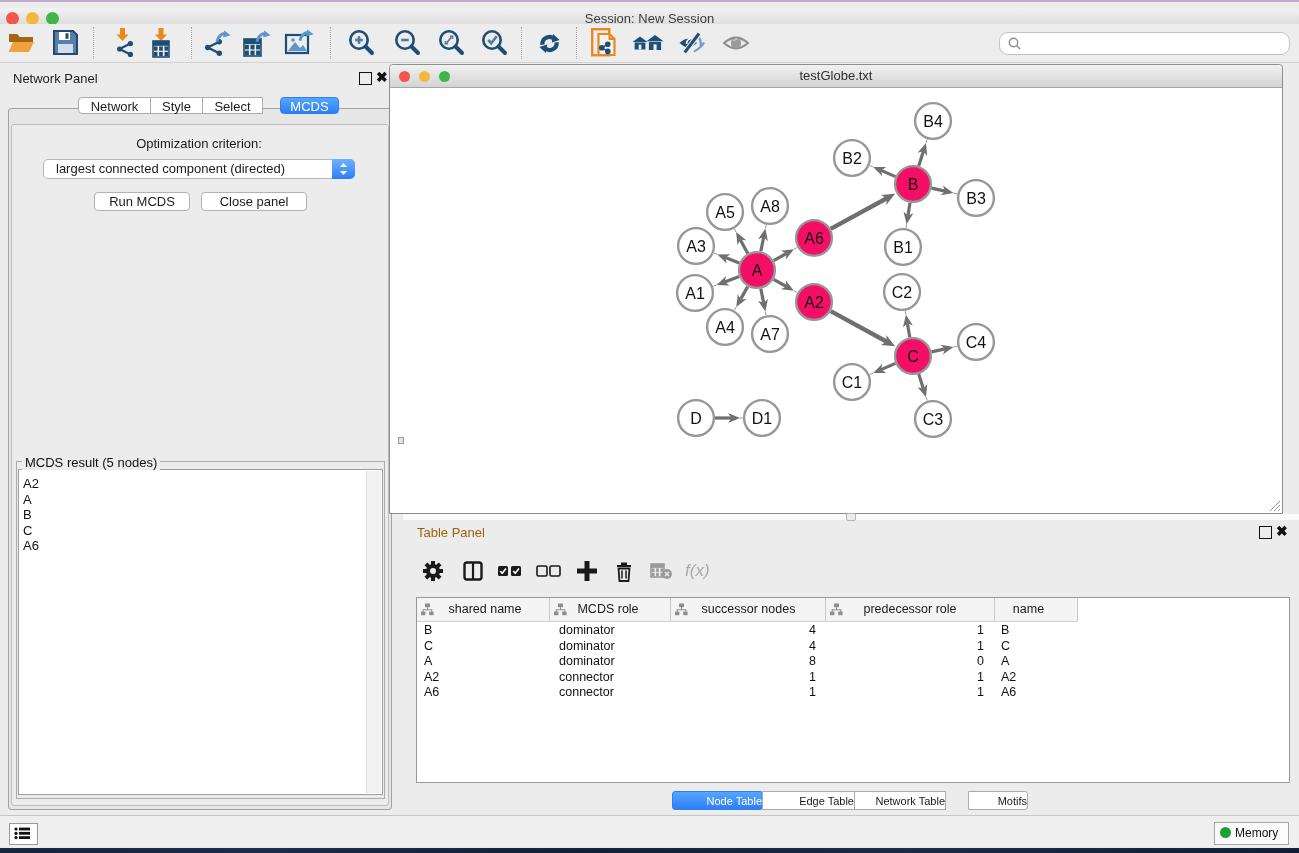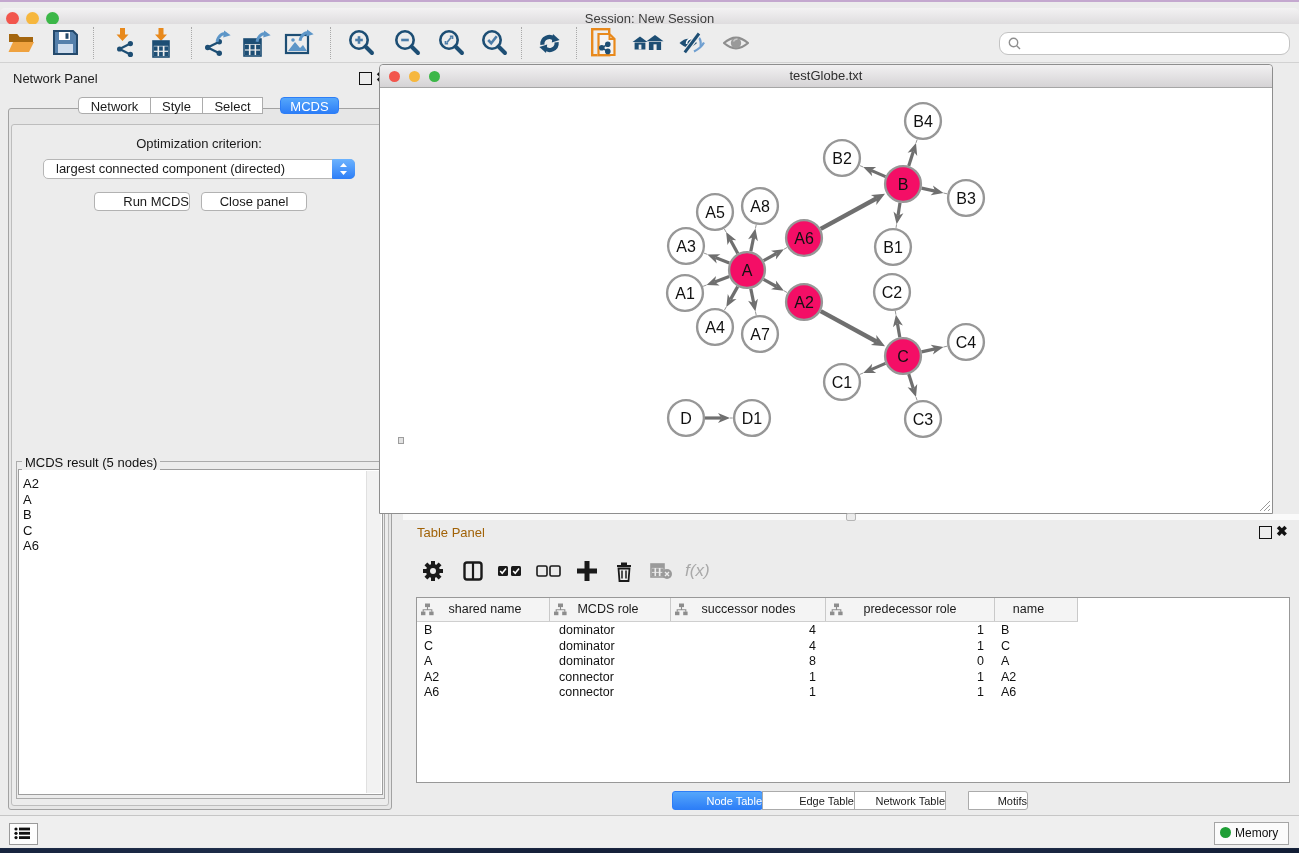--- a/index.html
+++ b/index.html
@@ -18,36 +18,36 @@
 #cp-max{left:359px;top:72px;width:11px;height:11px;border:1.5px solid #111;}
 #cp-close{left:376px;top:69px;font-size:14px;font-weight:bold;color:#111;}
 #cp-outer{left:8px;top:108px;width:382px;height:700px;border:1px solid #a2a2a2;border-radius:3px;background:#e6e6e6;}
 #cp-inner{left:11px;top:124px;width:376px;height:680px;border:1px solid #bdbdbd;border-radius:3px;background:#ececec;}
 .tab{position:absolute;top:97px;height:17px;line-height:17px;text-align:center;font-size:13px;color:#1a1a1a;background:#fff;border:1px solid #acacac;box-sizing:border-box;}
 .tab.sel{background:linear-gradient(#55a7fb,#2d7ef7);color:#fff;border:1px solid #2d7ef7;border-radius:4px;}
 #opt-label{left:0px;top:136px;width:398px;text-align:center;font-size:13px;color:#1a1a1a;}
 #dropdown{left:43px;top:159px;width:310px;height:18px;background:#fff;border:1px solid #b6b6b6;border-radius:5px;font-size:13px;color:#1a1a1a;line-height:18px;}
 #dropdown .dtxt{position:absolute;left:12px;top:0;}
 #dd-step{position:absolute;right:-1px;top:-1px;width:23px;height:20px;border-radius:1px 5px 5px 1px;background:linear-gradient(#6cb3fe,#2d7ef7);}
-#btn-run{left:94px;top:192px;width:94px;height:17px;text-align:right;}
+#btn-run{left:94px;top:192px;width:94px;height:17px;}
 #btn-close{left:201px;top:192px;width:104px;height:17px;}
 .btn{position:absolute;background:#fff;border:1px solid #b2b2b2;border-radius:4px;font-size:13px;color:#1a1a1a;text-align:center;line-height:17px;}
 #grp{left:16px;top:461px;width:367px;height:336px;border:1px solid #ababab;}
 #grp-label{left:22px;top:455px;font-size:13px;color:#111;background:#ececec;padding:0 3px;}
 #listbox{left:18px;top:469px;width:363px;height:324px;background:#fff;border:1px solid #9e9e9e;font-size:13px;color:#111;}
 #listbox .li{position:absolute;left:4px;}
 #lb-scroll{position:absolute;right:1px;top:1px;width:14px;height:322px;background:#f2f2f2;border-left:1px solid #e0e0e0;}
 
 #statusline{left:0;top:815px;width:1299px;height:1px;background:#c6c6c6;}
 #status{left:0;top:816px;width:1299px;height:31px;background:#efefef;}
 #mini-btn{left:9px;top:823px;width:27px;height:20px;background:#fdfdfd;border:1px solid #9a9a9a;}
 #mem-btn{left:1214px;top:822px;width:73px;height:21px;background:#fbfbfb;border:1px solid #a5a5a5;font-size:12px;color:#111;}
 #darkstrip{left:0;top:848px;width:1299px;height:5px;background:linear-gradient(90deg,#17243e,#1d2c49 20%,#141f38 45%,#1d2b47 70%,#121d35);border-top:1px solid #44527022;}
 
-#nw{left:379px;top:64px;width:894px;height:450px;background:#fff;border:1px solid #8e8e8e;border-radius:4px 4px 0 0;box-sizing:border-box;}
+#nw{left:389px;top:64px;width:894px;height:450px;background:#fff;border:1px solid #8e8e8e;border-radius:4px 4px 0 0;box-sizing:border-box;}
 #nw-title{position:absolute;left:0;top:0;width:100%;height:22px;background:linear-gradient(#f2f1f2,#d5d3d5);border-bottom:1px solid #a6a6a6;border-radius:4px 4px 0 0;}
 #nw-title .txt{position:absolute;left:0;right:0;top:3px;text-align:center;font-size:13px;color:#2e2e2e;}
 #graph{position:absolute;left:0;top:23px;}
 
 #tp-title{left:417px;top:525px;font-size:13px;color:#a16207;}
 #tp-max{left:1259px;top:526px;width:11px;height:11px;border:1.5px solid #111;}
 #tp-close{left:1276px;top:523px;font-size:14px;font-weight:bold;color:#111;}
 #tbl{left:416px;top:597px;width:874px;height:186px;background:#fff;border:1px solid #989898;box-sizing:border-box;}
 #thead{position:absolute;left:0;top:0;width:872px;height:23px;}
 #theadbg{position:absolute;left:0;top:0;width:661px;height:23px;background:#f4f4f4;border-bottom:1px solid #cfcfcf;}

